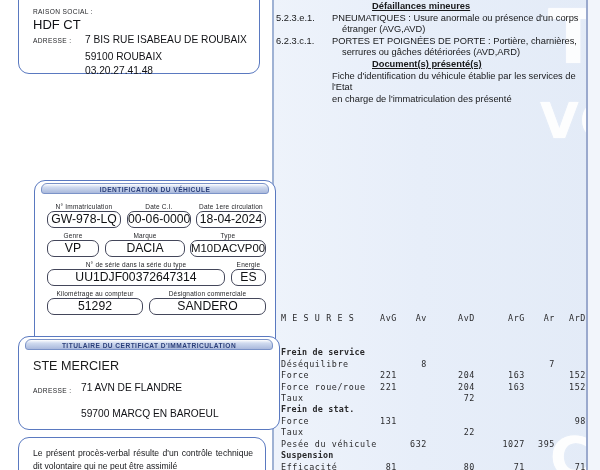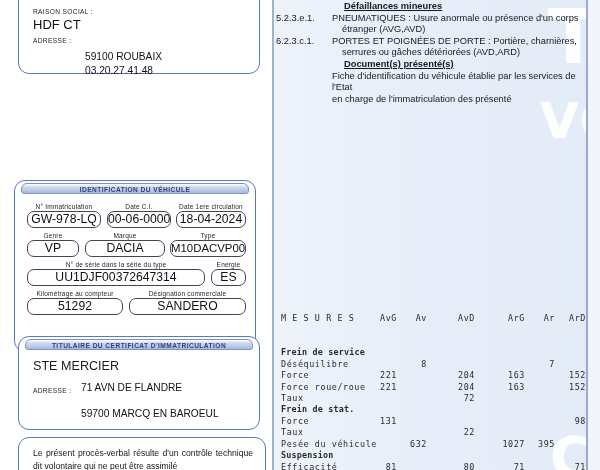--- a/index.html
+++ b/index.html
@@ -88,21 +88,21 @@
     top: 1px;
     width: 306px;
     font-family: "Liberation Sans", sans-serif;
     font-size: 9.3px;
     line-height: 11.6px;
     color: #17181a;
   }
   .defects .hdr {
     font-weight: bold;
     text-decoration: underline;
-    margin-left: 28px;
+    margin-left: 56px;
     font-size: 9.3px;
     display: block;
     padding-left: 40px;
   }
   .defect-row {
     display: flex;
     align-items: flex-start;
   }
   .defect-code {
     width: 56px;
@@ -215,21 +215,21 @@
   #card-company .r5 { position: absolute; left: 66px; top: 78px; }
 
   
   #card-ctrl { left: 18px; top: 96px; width: 242px; height: 72px; }
   #card-ctrl .a-lbl { position: absolute; left: 14px; top: 39px; }
   #card-ctrl .a-val { position: absolute; left: 82px; top: 34px; font-size: 12.5px; }
   #card-ctrl .s-lbl { position: absolute; left: 14px; top: 53px; }
   #card-ctrl .sig { position: absolute; left: 140px; top: 6px; width: 100px; height: 64px; }
 
   
-  #card-veh { left: 14px; top: 180px; width: 242px; height: 172px; }
+  #card-veh { left: 34px; top: 180px; width: 242px; height: 172px; }
 
   .fg { position: absolute; }
   .fg > .cap {
     position: absolute;
     left: 0; top: 0;
     width: 100%;
     text-align: center;
     font-size: 6.5px;
     letter-spacing: 0.2px;
     color: #25262a;
@@ -245,21 +245,21 @@
     box-sizing: border-box;
     text-align: center;
     line-height: 15px;
     font-size: 12.2px;
     color: #0f1013;
     overflow: hidden;
     white-space: nowrap;
   }
 
   
-  #card-titulaire { left: 18px; top: 336px; width: 242px; height: 94px; }
+  #card-titulaire { left: 18px; top: 336px; width: 262px; height: 94px; }
   #card-titulaire .t-name { position: absolute; left: 14px; top: 22px; font-size: 12.6px; }
   #card-titulaire .t-alab { position: absolute; left: 14px; top: 50px; }
   #card-titulaire .t-aval { position: absolute; left: 62px; top: 45px; }
   #card-titulaire .t-city { position: absolute; left: 62px; top: 71px; }
 
   
   #card-note { left: 18px; top: 437px; width: 248px; height: 60px; }
   #card-note .note {
     position: absolute;
     left: 14px;
@@ -316,20 +316,21 @@
       <span class="c c5">Ar</span>
       <span class="c c6">ArD</span>
     </div>
     <div id="measure-rows"><div class="m-row"><span class="lbl b">Frein de service</span></div><div class="m-row"><span class="lbl">Déséquilibre</span><span class="c c2">8</span><span class="c c5">7</span></div><div class="m-row"><span class="lbl">Force</span><span class="c c1">221</span><span class="c c3">204</span><span class="c c4">163</span><span class="c c6">152</span></div><div class="m-row"><span class="lbl">Force roue/roue</span><span class="c c1">221</span><span class="c c3">204</span><span class="c c4">163</span><span class="c c6">152</span></div><div class="m-row"><span class="lbl">Taux</span><span class="c c3">72</span></div><div class="m-row"><span class="lbl b">Frein de stat.</span></div><div class="m-row"><span class="lbl">Force</span><span class="c c1">131</span><span class="c c6">98</span></div><div class="m-row"><span class="lbl">Taux</span><span class="c c3">22</span></div><div class="m-row"><span class="lbl">Pesée du véhicule</span><span class="c c2">632</span><span class="c c4">1027</span><span class="c c5">395</span></div><div class="m-row"><span class="lbl b">Suspension</span></div><div class="m-row"><span class="lbl">Efficacité</span><span class="c c1">81</span><span class="c c3">80</span><span class="c c4">71</span><span class="c c6">71</span></div></div>
   </div>
 
   <div class="card" id="card-company">
     <div class="lbl-sm r1">RAISON SOCIAL :</div>
     <div class="val-lg r2">HDF CT</div>
     <div class="lbl-sm r3l">ADRESSE :</div>
+    <div class="val-md r3v">7 BIS RUE ISABEAU DE ROUBAIX</div>
     <div class="val-md r4">59100 ROUBAIX</div>
     <div class="val-md r5">03.20.27.41.48</div>
   </div>
 
 
   <div class="card" id="card-veh">
     <div class="card-title">IDENTIFICATION DU VÉHICULE</div>
 
     <div class="fg" style="left:12px; top:22px; width:74px;">
       <div class="cap">N° Immatriculation</div>

